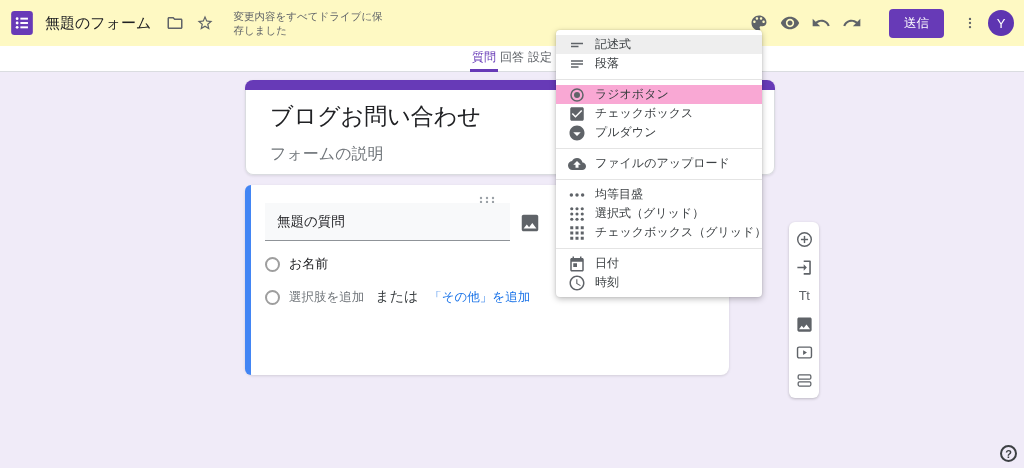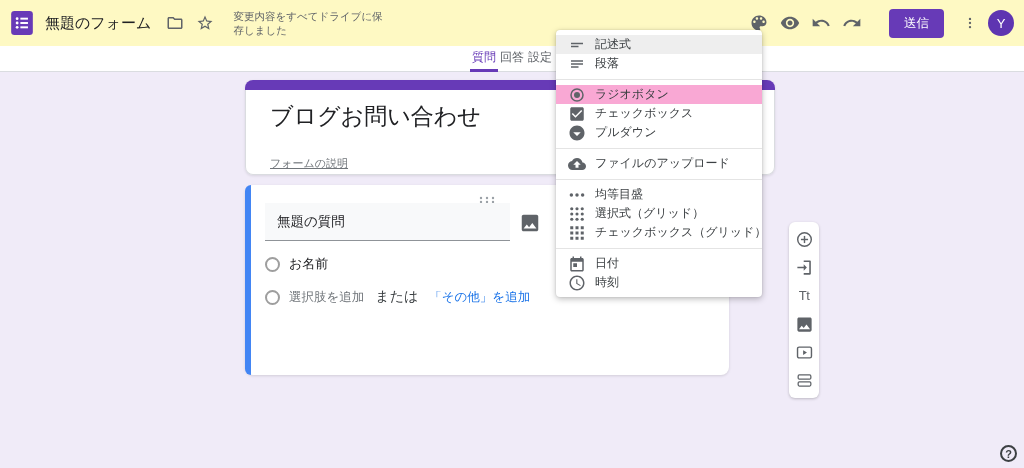--- a/index.html
+++ b/index.html
@@ -26,21 +26,21 @@
   
   .tabbar { position:absolute; left:0; top:46px; width:1024px; height:26px; background:#fff; border-bottom:1px solid #dadce0; display:flex; justify-content:center; z-index:4; }
   .tab { height:26px; display:flex; align-items:center; font-size:12px; color:#5f6368; border-bottom:3px solid transparent; padding:0 2px; cursor:pointer; }
   .tab.active { color:#673ab7; border-bottom-color:#673ab7; }
 
   
   .title-card { position:absolute; left:245px; top:80px; width:530px; box-shadow:0 1px 3px rgba(0,0,0,.1); border-radius:8px; }
   .title-card .accent { height:10px; background:#673ab7; border-radius:8px 8px 0 0; }
   .title-card .body { background:#fff; border:1px solid #dadce0; border-top:none; border-radius:0 0 8px 8px; height:85px; padding:11px 24px 0; }
   .form-big-title { font-size:23px; color:#202124; }
-  .form-desc { margin-top:24px; font-size:11px; color:#70757a;text-decoration:underline; }
+  .form-desc { margin-top:12px; font-size:16px; color:#70757a; }
 
   
   .q-card { position:absolute; left:245px; top:185px; width:484px; height:190px; background:#fff; border-radius:8px; box-shadow:0 1px 3px rgba(0,0,0,.13); }
   .q-accent { position:absolute; left:0; top:0; width:6px; height:190px; background:#4285f4; border-radius:8px 0 0 8px; }
   .drag-handle { position:absolute; top:5px; left:50%; transform:translateX(-50%); color:#9aa0a6; cursor:grab; }
   .q-title-input { position:absolute; left:20px; top:18px; width:245px; height:38px; background:#f8f9fa; border-bottom:1px solid #8f9398; display:flex; align-items:center; padding:0 12px; font-size:13.5px; color:#202124; cursor:text; }
   .q-img-btn { position:absolute; left:274px; top:27px; width:24px; height:24px; color:#5f6368; cursor:pointer; }
   .q-img-btn svg { width:22px; height:22px; }
   .opt-row { position:absolute; left:20px; display:flex; align-items:center; gap:9px; height:16px; }
   .radio-circle { width:15px; height:15px; border:2px solid #9e9e9e; border-radius:50%; flex:0 0 auto; }

